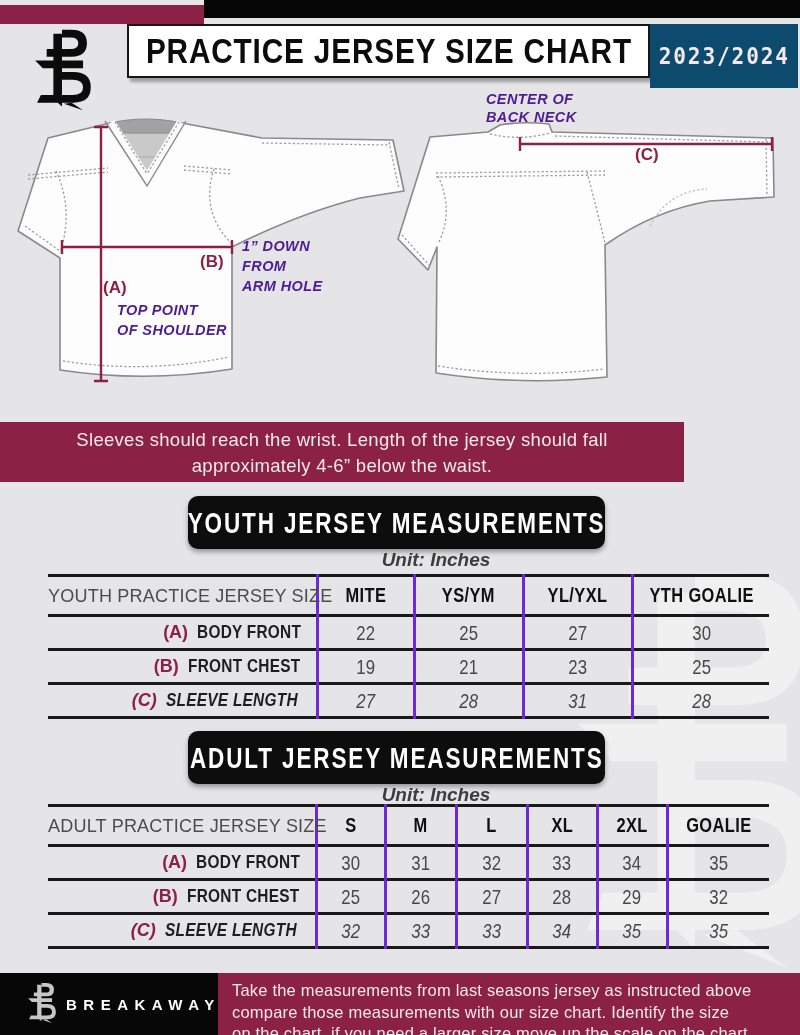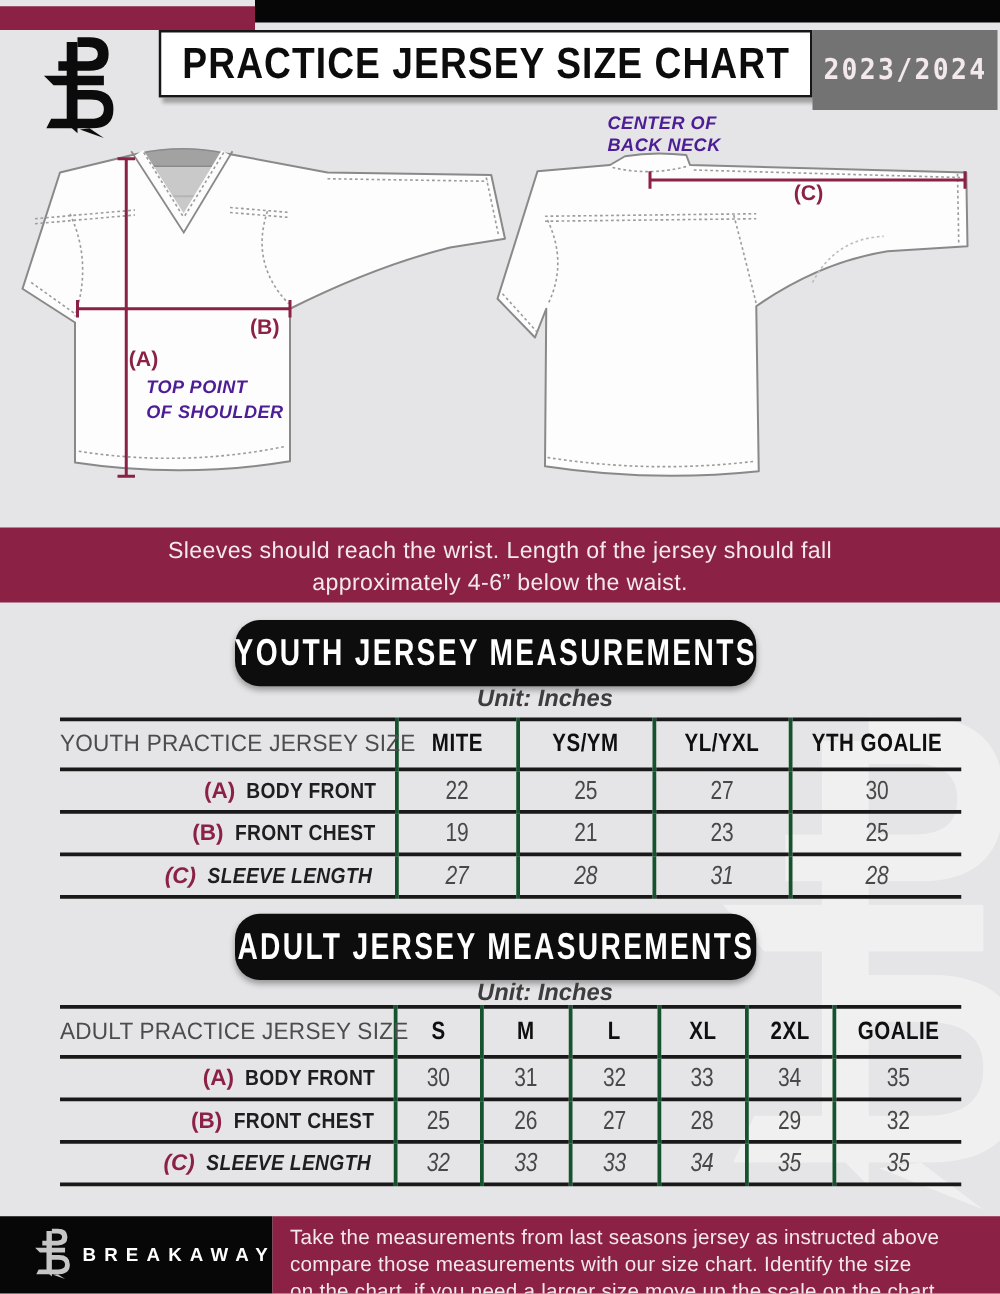--- a/index.html
+++ b/index.html
@@ -8,53 +8,53 @@
   .abs{position:absolute;}
 
   
   .top-black{left:204px;top:0;width:596px;height:18px;background:#060606;}
   .top-maroon{left:0;top:5px;width:204px;height:19px;background:#8b2144;}
   .logo-main{left:26px;top:26px;width:72px;height:92px;}
   .title-box{left:127px;top:24px;width:523px;height:54px;background:#ffffff;border:2px solid #161616;
              box-shadow:3px 4px 3px rgba(0,0,0,.30);display:flex;align-items:center;justify-content:center;box-sizing:border-box;}
   .title-text{display:inline-block;transform:scaleX(.85);font-size:35px;font-weight:bold;
               letter-spacing:1px;color:#0c0c0c;white-space:nowrap;}
-  .season-box{left:650px;top:24px;width:148px;height:64px;background:#737373;display:flex;align-items:center;justify-content:center;}
+  .season-box{left:650px;top:24px;width:148px;height:64px;background:#0c4a6e;display:flex;align-items:center;justify-content:center;}
   .season-text{display:inline-block;transform:scaleX(.92);font-family:"DejaVu Sans Mono", monospace;
                font-weight:bold;font-size:23px;letter-spacing:2px;color:#f3e9ed;white-space:nowrap;}
 
   
   .jersey-svg{overflow:visible;}
   .jbody{fill:#fdfdfd;stroke:#898989;stroke-width:1.6;stroke-linejoin:round;}
   .jline{fill:none;stroke:#898989;stroke-width:1.4;}
   .seam{fill:none;stroke:#9c9c9c;stroke-width:1.3;stroke-dasharray:2.2,2.2;}
   .measure{fill:none;stroke:#8b2144;stroke-width:2.4;}
   .ann-key{position:absolute;color:#8b2144;font-weight:800;font-size:17px;white-space:nowrap;}
   .ann-note{position:absolute;color:#4c1d95;font-style:italic;font-weight:600;font-size:14.5px;
             line-height:19.5px;letter-spacing:.4px;white-space:nowrap;}
 
   
-  .notice{left:0;top:422px;width:800px;height:60px;background:#8b2144;color:#f3e9ed;text-align:center;
+  .notice{left:0;top:422px;width:684px;height:60px;background:#8b2144;color:#f3e9ed;text-align:center;
           font-size:18.5px;line-height:26px;box-sizing:border-box;padding-top:5px;letter-spacing:.3px;}
 
   
-  .pill{left:188px;width:417px;height:53px;background:#0d0d0d;border-radius:20px;
+  .pill{left:188px;width:417px;height:53px;background:#0d0d0d;border-radius:10px;
         box-shadow:0 3px 5px rgba(0,0,0,.35);display:flex;align-items:center;justify-content:center;}
   .pill-text{display:inline-block;transform:scaleX(.75);color:#ffffff;font-weight:bold;font-size:30px;
              letter-spacing:2.5px;white-space:nowrap;}
   .unit{left:0;width:800px;text-align:center;font-style:italic;font-weight:600;font-size:19px;color:#3d3d3d;margin-left:36px;}
 
   
   .size-table{position:absolute;left:48px;width:721px;border-collapse:collapse;table-layout:fixed;
               border-top:3px solid #191919;border-bottom:3px solid #191919;}
   .size-table thead tr{height:40px;border-bottom:3px solid #191919;}
   .size-table tbody tr{height:34px;border-bottom:3px solid #191919;}
   .size-table tbody tr:last-child{border-bottom:none;font-style:italic;}
   .size-table th,.size-table td{padding:0;vertical-align:middle;}
-  .size-table th + th,.size-table td + td{border-left:3px solid #14532d;text-align:center;}
+  .size-table th + th,.size-table td + td{border-left:3px solid #6d28d9;text-align:center;}
   .hdr-label{text-align:left;padding-left:12px;font-weight:normal;}
   .hdr-label span{display:inline-block;transform:scaleX(.95);transform-origin:left center;
                   font-size:19px;color:#4c4c4c;letter-spacing:.2px;white-space:nowrap;}
   .hdr-size{text-align:center;}
   .hdr-size span{display:inline-block;transform:scaleX(.82);font-size:20px;font-weight:bold;color:#0f0f0f;letter-spacing:.5px;}
   .cell-label{text-align:right;padding-left:21px;white-space:nowrap;}
   .cell-label .key{color:#8b2144;font-weight:800;font-size:18px;margin-right:9px;}
   .cell-label .lab{display:inline-block;transform:scaleX(.88);transform-origin:left center;
                    font-size:17.5px;font-weight:600;color:#1e1e1e;letter-spacing:.3px;}
   .cell-num{text-align:center;}
@@ -136,20 +136,25 @@
     <path class="seam" d="M2,150 L30,181"></path>
     <path class="measure" d="M120,59 L372,59 M120,52 L120,66 M372,52 L372,66"></path>
   </svg>
 
   <div class="ann-key" style="left:103px;top:278px">(A)</div>
   <div class="ann-note" style="left:117px;top:301px">
     <div>TOP POINT</div>
     <div>OF SHOULDER</div>
   </div>
   <div class="ann-key" style="left:200px;top:252px">(B)</div>
+  <div class="ann-note" style="left:242px;top:236px;line-height:20px">
+    <div>1” DOWN</div>
+    <div>FROM</div>
+    <div>ARM HOLE</div>
+  </div>
   <div class="ann-note" style="left:486px;top:90px;line-height:18px">
     <div>CENTER OF</div>
     <div>BACK NECK</div>
   </div>
   <div class="ann-key" style="left:635px;top:145px">(C)</div>
 
   <div class="abs notice">
     <div>Sleeves should reach the wrist. Length of the jersey should fall</div>
     <div>approximately 4-6” below the waist.</div>
   </div>

